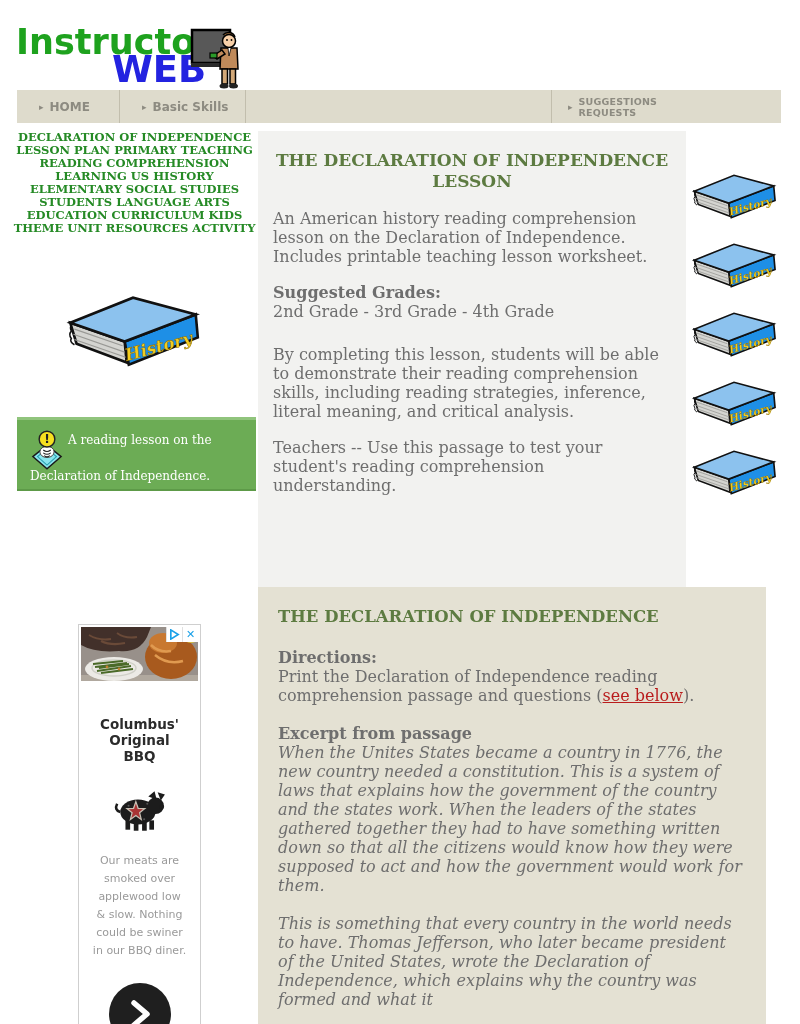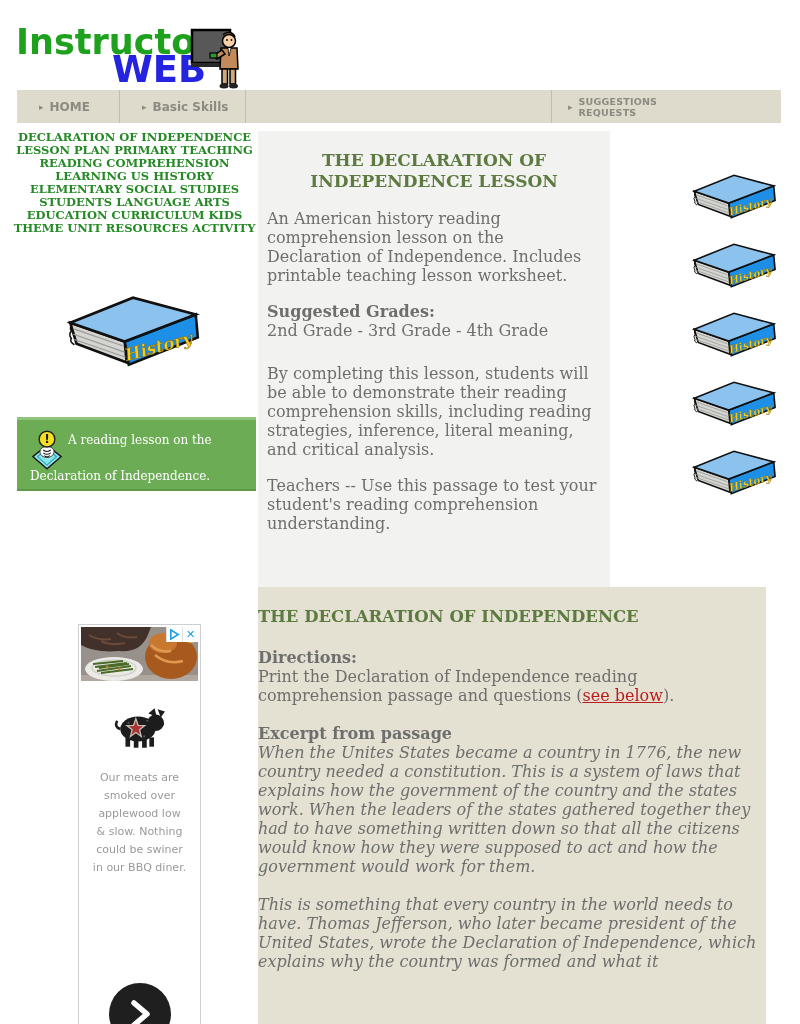--- a/index.html
+++ b/index.html
@@ -46,33 +46,33 @@
   .chip{width:15px;height:15px;background:#fff;display:flex;align-items:center;justify-content:center;
         font-size:11px;color:#18a0e8;border-left:1px solid #e0e0e0;}
   .ad-title{margin-top:35px;text-align:center;font-weight:bold;font-size:13.5px;line-height:16px;color:#2b2b2b;}
   .ad-pig{text-align:center;margin-top:26px;}
   .ad-body{margin-top:16px;text-align:center;font-size:11px;line-height:18px;color:#9a9a9a;}
   .ad-btn{position:absolute;left:50%;top:358px;transform:translateX(-50%);
           width:62px;height:62px;border-radius:50%;background:#1f1f1f;display:flex;
           align-items:center;justify-content:center;}
 
   
-  .main-box{position:absolute;left:258px;top:131px;width:352px;height:456px;background:#f2f2f0;
-            box-sizing:border-box;padding:0 9px;color:#6e6e6e;font-size:16px;line-height:19px;}
+  .main-box{position:absolute;left:258px;top:131px;width:428px;height:456px;background:#f2f2f0;
+            box-sizing:border-box;padding:0 15px;color:#6e6e6e;font-size:16px;line-height:19px;}
   .main-heading{padding-top:19px;text-align:center;color:#5d7b41;font-weight:bold;font-size:17px;line-height:21px;}
   .main-box p{margin:17px 0 0;}
   .lbl{display:block;font-weight:bold;}
 
   
   .right-books{position:absolute;left:690px;top:170px;width:96px;}
   .right-books .bk{margin-bottom:16px;}
 
   
   .beige-box{position:absolute;left:258px;top:587px;width:508px;height:437px;background:#e4e1d3;
-             box-sizing:border-box;padding:0 0;color:#6e6e6e;font-size:16px;line-height:19px;}
+             box-sizing:border-box;padding:0 20px;color:#6e6e6e;font-size:16px;line-height:19px;}
   .beige-heading{padding-top:20px;color:#5d7b41;font-weight:bold;font-size:16.5px;}
   .beige-box p{margin:19px 0 0;}
   .it{font-style:italic;}
   a.see-below{color:#b91c1c;text-decoration:underline;}
 </style>
 </head>
 <body>
 
 <div class="page">
 
@@ -172,20 +172,25 @@
       </svg>
       <div class="ad-chips">
         <div class="chip">
           <svg width="11" height="11" viewBox="0 0 12 12">
               <polygon points="2,1 10,6 2,11" fill="none" stroke="#18a0e8" stroke-width="1.8"></polygon>
             </svg>
         </div>
         <div class="chip">✕</div>
       </div>
     </div>
+    <div class="ad-title">
+      <div>Columbus'</div>
+      <div>Original</div>
+      <div>BBQ</div>
+    </div>
     <div class="ad-pig">
       <svg width="54" height="42" viewBox="0 0 52 40">
         <path d="M7,21 q-6,-2 -3,-8" stroke="#1c1c1c" stroke-width="2.5" fill="none"></path>
         <rect x="12" y="29" width="4.5" height="9" fill="#1c1c1c"></rect>
         <rect x="20" y="30" width="4.5" height="9" fill="#1c1c1c"></rect>
         <rect x="28" y="30" width="4.5" height="9" fill="#1c1c1c"></rect>
         <rect x="35" y="29" width="4.5" height="9" fill="#1c1c1c"></rect>
         <ellipse cx="24" cy="21" rx="17" ry="12" fill="#1c1c1c"></ellipse>
         <circle cx="41" cy="15" r="8" fill="#1c1c1c"></circle>
         <polygon points="34,6 40,1 42,9" fill="#1c1c1c"></polygon>

